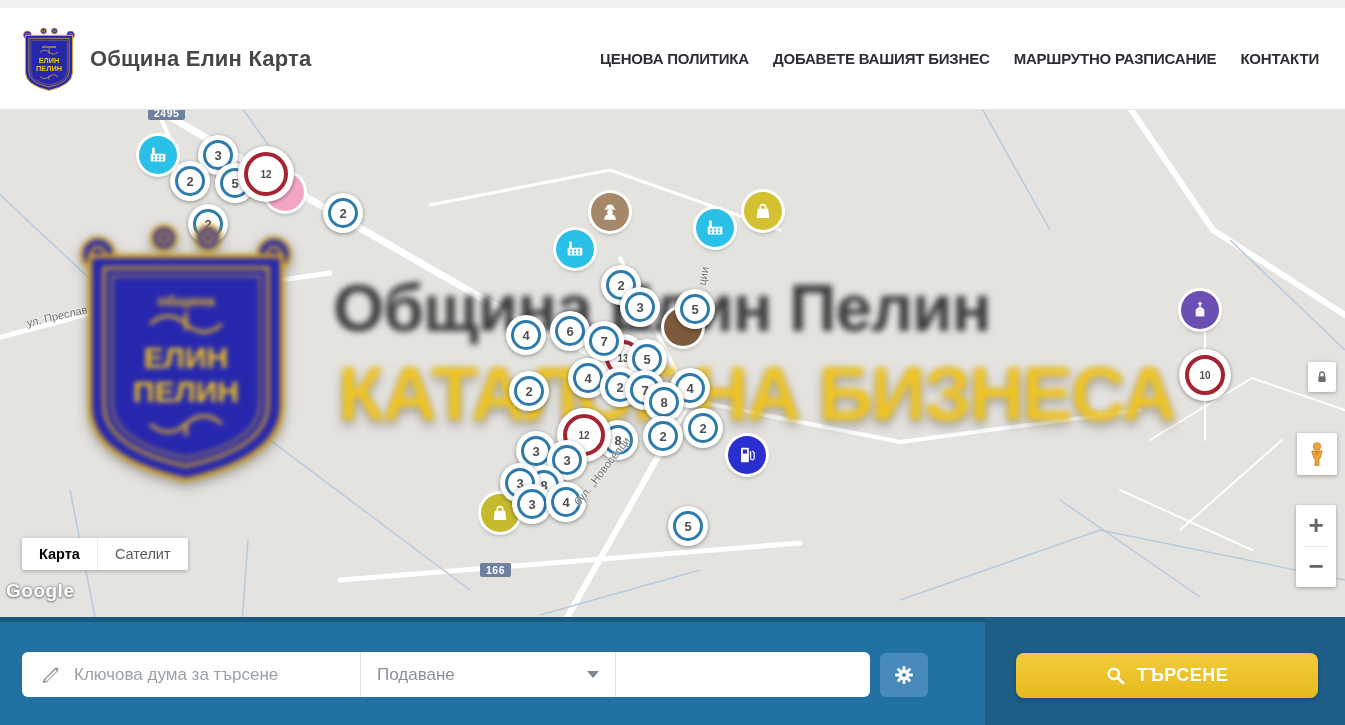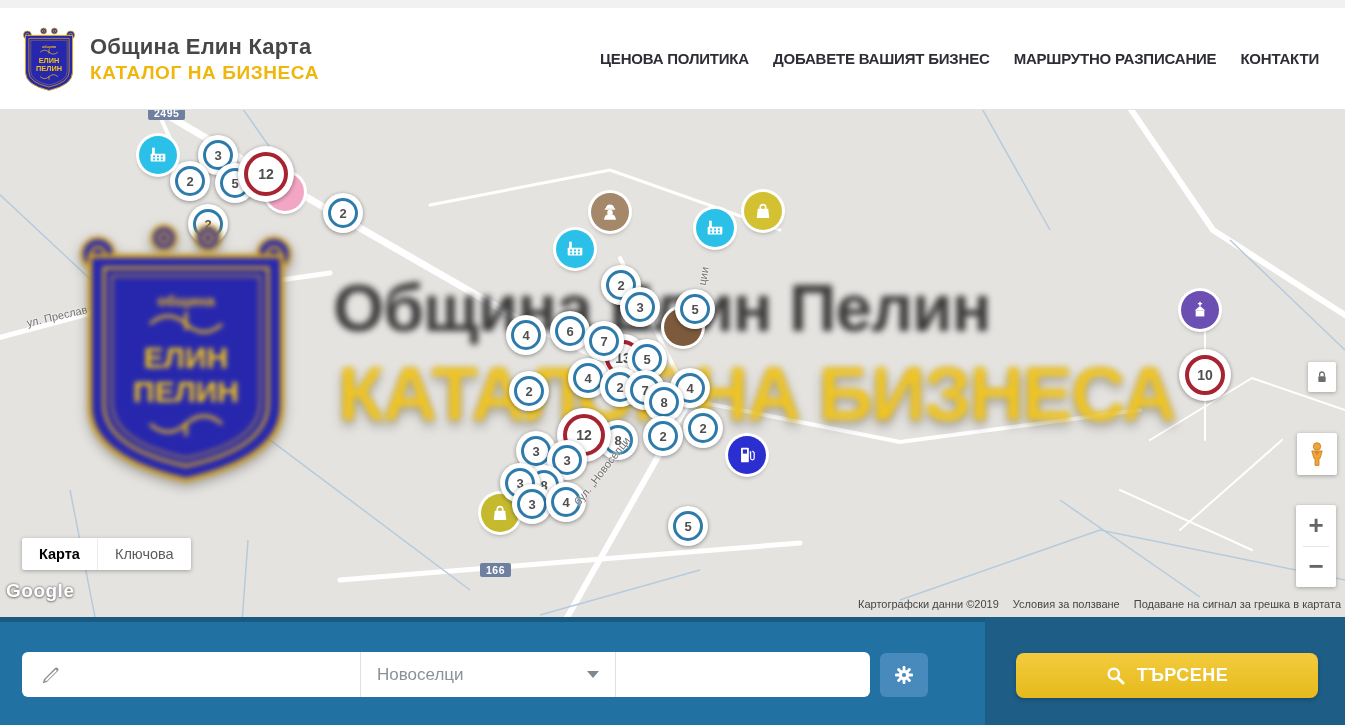--- a/index.html
+++ b/index.html
@@ -20,21 +20,21 @@
   .roads { position:absolute; left:0; top:0; pointer-events:none; }
 
   .street-label { position:absolute; font-size:11px; color:#6f6f6f; white-space:nowrap; text-shadow:0 0 2px #fff,0 0 2px #fff; pointer-events:none; }
   .road-badge { position:absolute; background:#6f7fa0; color:#fff; font-size:10.5px; font-weight:bold; padding:1px 6px; border-radius:2px; letter-spacing:.5px; pointer-events:none; }
 
   
   .cluster { position:absolute; background:#fff; border-radius:50%; box-shadow:0 1px 4px rgba(0,0,0,.4); cursor:pointer; }
   .cluster .ring { position:absolute; inset:5px; border:3px solid #2e7bab; border-radius:50%; display:flex; align-items:center; justify-content:center; }
   .cluster.red .ring { border-color:#a62332; border-width:4px; inset:6px; }
   .cluster .num { font-size:13px; font-weight:bold; color:#4f4f4f; }
-  .cluster.red .num { font-size:14px; }
+  .cluster.red .num { font-size:10px; }
 
   .pin { position:absolute; width:38px; height:38px; border-radius:50%; box-shadow:0 0 0 3px #fff, 0 3px 5px rgba(0,0,0,.35); display:flex; align-items:center; justify-content:center; cursor:pointer; }
   .pin::before { content:""; position:absolute; left:50%; bottom:-9px; width:15px; height:15px; background:#fff; transform:translateX(-50%) rotate(45deg); z-index:-1; box-shadow:2px 2px 3px rgba(0,0,0,.25); }
   .pin svg { width:22px; height:22px; }
 
   
   .wm-line1 { position:absolute; left:333px; top:160px; font-size:66px; font-weight:bold; color:#3a3a3a; letter-spacing:-1px; white-space:nowrap; filter:blur(3px); pointer-events:none; }
   .wm-line2 { position:absolute; left:338px; top:240px; font-size:76px; font-weight:bold; color:#f0c41f; letter-spacing:-2px; white-space:nowrap; filter:blur(3px) drop-shadow(0 5px 5px rgba(0,0,0,.35)); pointer-events:none; }
   .wm-emblem { position:absolute; left:76px; top:106px; width:220px; height:272px; filter:blur(2.5px) drop-shadow(0 4px 6px rgba(0,0,0,.35)); pointer-events:none; z-index:30; }
 
@@ -96,21 +96,20 @@
     <path d="M36,60 h148 v126 q0,40 -74,56 q-74,-16 -74,-56 z" fill="none" stroke="#d9a81d" stroke-width="1.5"></path>
     <text x="110" y="90" text-anchor="middle" font-size="15" font-weight="bold" fill="#e8b920" font-family="Liberation Sans,sans-serif">община</text>
     <path d="M74,108 q18,-16 36,0 M110,108 q18,16 36,0 M110,96 v18" stroke="#e8b920" stroke-width="3" fill="none"></path>
     <text x="110" y="152" text-anchor="middle" font-size="30" font-weight="bold" fill="#f0c41f" font-family="Liberation Sans,sans-serif">ЕЛИН</text>
     <text x="110" y="186" text-anchor="middle" font-size="30" font-weight="bold" fill="#f0c41f" font-family="Liberation Sans,sans-serif">ПЕЛИН</text>
     <path d="M74,208 q18,16 36,0 M110,208 q18,-16 36,0 M110,206 v14" stroke="#e8b920" stroke-width="3" fill="none"></path>
   </svg>
       </div>
     <div>
       <div class="brand-title">Община Елин Карта</div>
-      <div class="brand-subtitle">КАТАЛОГ НА БИЗНЕСА</div>
     </div>
   </div>
   <nav class="nav" id="main-nav">
       <a>ЦЕНОВА ПОЛИТИКА</a>
       <a>ДОБАВЕТЕ ВАШИЯТ БИЗНЕС</a>
       <a>МАРШРУТНО РАЗПИСАНИЕ</a>
       <a>КОНТАКТИ</a>
     </nav>
 </div>
 
@@ -422,30 +421,25 @@
     <path d="M36,60 h148 v126 q0,40 -74,56 q-74,-16 -74,-56 z" fill="none" stroke="#d9a81d" stroke-width="1.5"></path>
     <text x="110" y="90" text-anchor="middle" font-size="15" font-weight="bold" fill="#e8b920" font-family="Liberation Sans,sans-serif">община</text>
     <path d="M74,108 q18,-16 36,0 M110,108 q18,16 36,0 M110,96 v18" stroke="#e8b920" stroke-width="3" fill="none"></path>
     <text x="110" y="152" text-anchor="middle" font-size="30" font-weight="bold" fill="#f0c41f" font-family="Liberation Sans,sans-serif">ЕЛИН</text>
     <text x="110" y="186" text-anchor="middle" font-size="30" font-weight="bold" fill="#f0c41f" font-family="Liberation Sans,sans-serif">ПЕЛИН</text>
     <path d="M74,208 q18,16 36,0 M110,208 q18,-16 36,0 M110,206 v14" stroke="#e8b920" stroke-width="3" fill="none"></path>
   </svg></div>
 
   <div class="maptype">
     <div class="btn active">Карта</div>
-    <div class="btn inactive">Ключова</div>
+    <div class="btn inactive">Сателит</div>
   </div>
 
   <div class="google-logo">Google</div>
 
-  <div class="attribution">
-    <span>Картографски данни ©2019</span>
-    <a>Условия за ползване</a>
-    <a>Подаване на сигнал за грешка в картата</a>
-  </div>
 
   <div class="ctrl ctrl-lock">
     <svg viewBox="0 0 24 24" width="16" height="16">
       <path fill="none" stroke="#6d6d6d" stroke-width="2" d="M8.5 11V8a3.5 3.5 0 017 0v3"></path>
       <rect x="6.5" y="11" width="11" height="8.5" rx="1.2" fill="#6d6d6d"></rect>
     </svg>
   </div>
 
   <div class="ctrl ctrl-pegman">
     <svg viewBox="0 0 24 24" width="26" height="30">
@@ -468,24 +462,25 @@
   </div>
 
 <div class="search">
   <div class="right-bg"></div>
 
   <div class="filterbar">
     <div class="fsec keyword">
       <svg viewBox="0 0 24 24" width="22" height="22">
         <path fill="#8e8e8e" d="M3 21l1.3-4.5L16.4 4.4a2 2 0 012.8 0l.4.4a2 2 0 010 2.8L7.5 19.7 3 21zm2.6-2.2l2.1-.6 10.8-10.8-1.5-1.5L6.2 16.7l-.6 2.1z"></path>
       </svg>
+      <input type="text" placeholder="Ключова дума за търсене" style="">
     </div>
     <div class="fdiv"></div>
     <div class="fsec select">
-      <span class="sel-label">Новоселци</span>
+      <span class="sel-label">Подаване</span>
       <span class="caret"></span>
     </div>
     <div class="fdiv"></div>
   </div>
 
   <button class="gear-btn">
     <svg viewBox="0 0 24 24">
       <g fill="#fff">
         <circle cx="12" cy="12" r="5.2"></circle>
         <g id="teeth">

